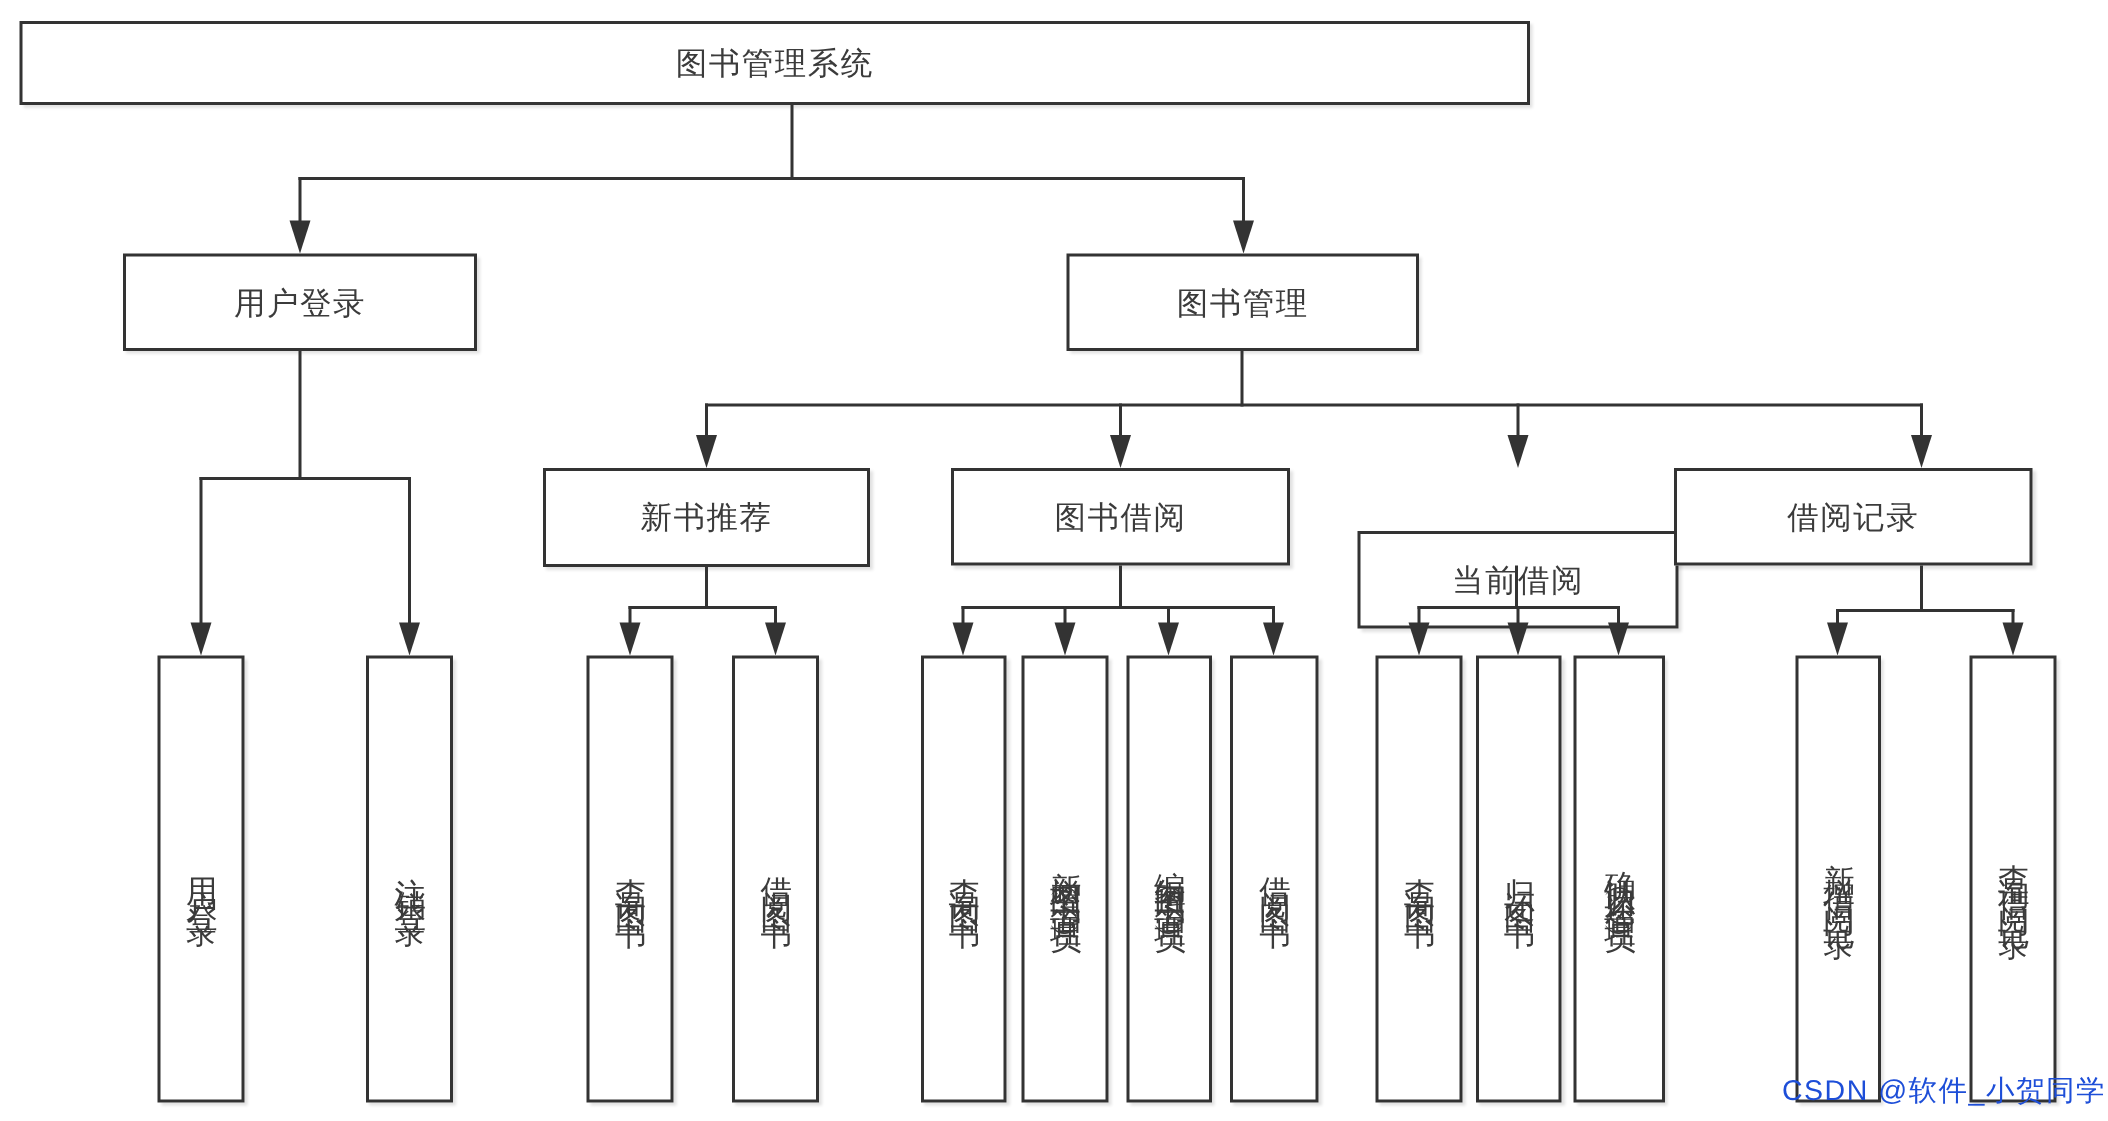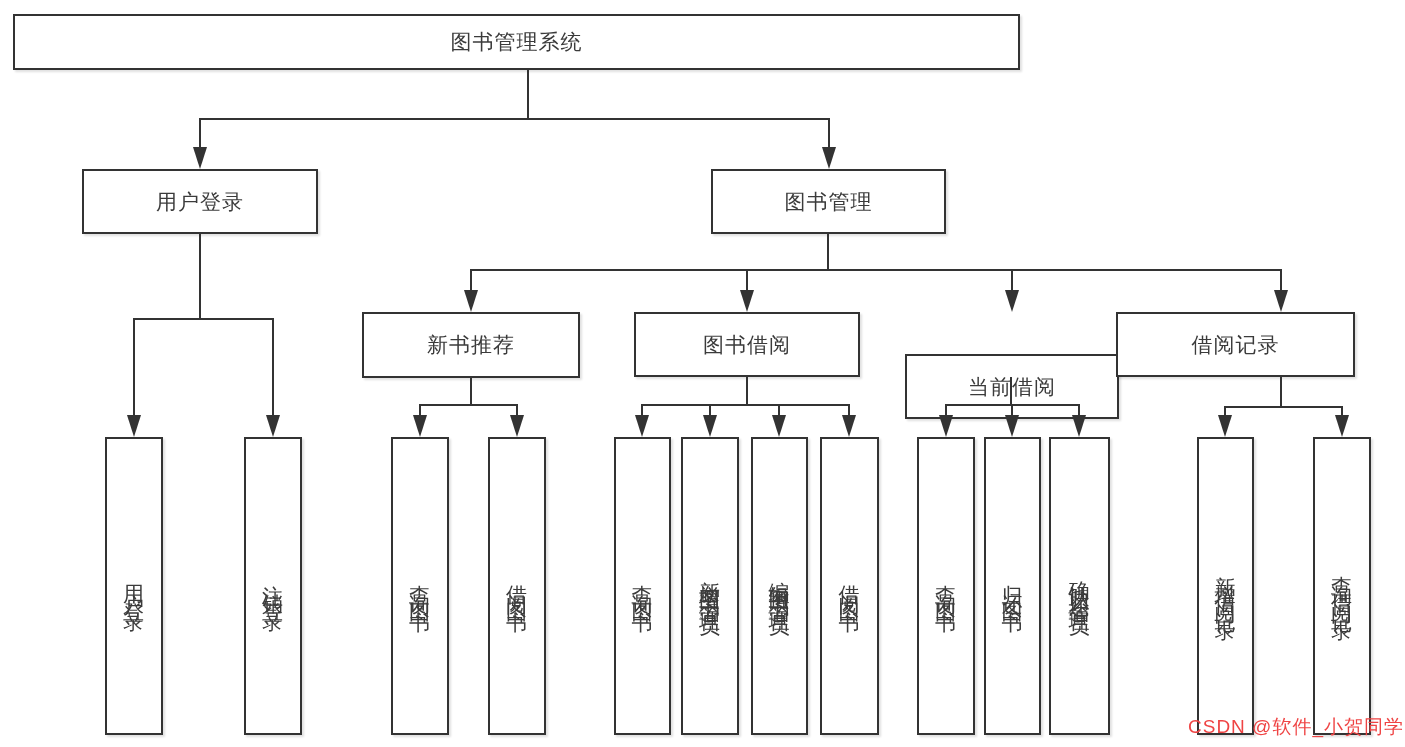--- a/index.html
+++ b/index.html
@@ -49,21 +49,21 @@
     height: 0;
     border-left: 7px solid transparent;
     border-right: 7px solid transparent;
     border-top: 22px solid #333333;
   }
   .watermark {
     position: absolute;
     left: 1188px;
     top: 714px;
     font-size: 19px;
-    color: #ef4444;
+    color: #1d4ed8;
     letter-spacing: 1px;
     white-space: nowrap;
     z-index: 5;
   }
 </style>
 </head>
 <body>
 
 <div class="diagram">
 

